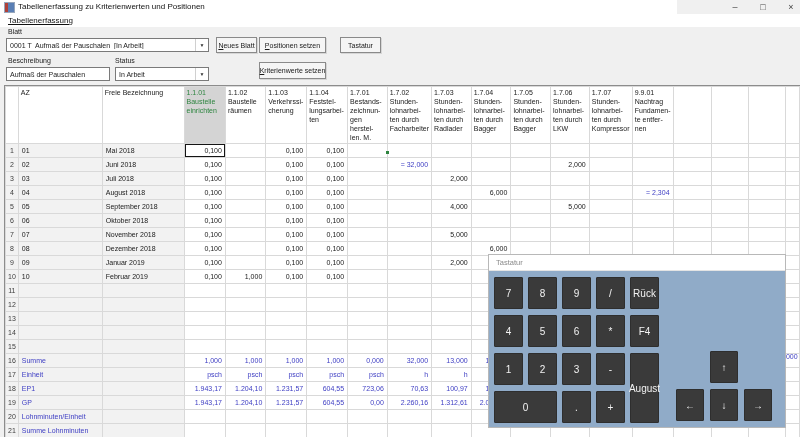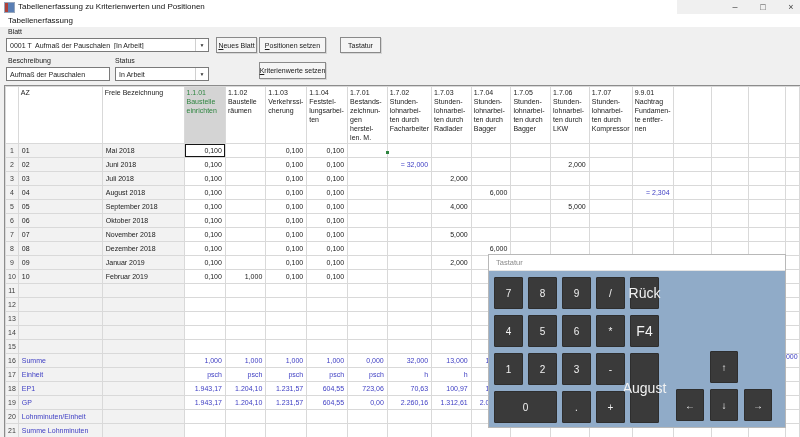--- a/index.html
+++ b/index.html
@@ -7,21 +7,21 @@
   .window { position:relative; width:800px; height:437px; background:#f0f0f0;
             font-family:"Liberation Sans",sans-serif; color:#1a1a1a; overflow:hidden; }
 
   
   .titlebar { position:absolute; left:0; top:0; width:677px; height:14px; background:#ffffff; }
   .appicon { position:absolute; left:5px; top:3px; width:9px; height:9px;
              background:linear-gradient(90deg,#b04038 0 3px,#5a7fb5 3px 100%); outline:1px solid #97a6bb; }
   .wtitle { position:absolute; left:18px; top:2px; font-size:8px; color:#111; white-space:nowrap; }
   .wc { position:absolute; top:0; width:18px; height:14px; text-align:center; font-size:9px; line-height:14px; color:#444; }
   .menubar { position:absolute; left:0; top:14px; width:800px; height:13px; background:#ffffff; }
-  .menuitem { position:absolute; left:5px; top:1px; font-size:8px; color:#111; padding:1px 3px; }
+  .menuitem { position:absolute; left:5px; top:1px; font-size:8px; color:#111; padding:1px 3px;text-decoration:underline; }
 
   
   .flabel { position:absolute; font-size:7px; color:#222; white-space:nowrap; }
   .combo, .input { position:absolute; background:#fff; border:1px solid #7a7a7a; font-size:7px; display:flex; align-items:center; }
   .combo .txt, .input .txt { flex:1; padding-left:3px; white-space:pre; overflow:hidden; }
   .combo .arrowbox { width:13px; align-self:stretch; display:flex; align-items:center; justify-content:center;
                      font-size:5px; color:#333; border-left:1px solid #d0d0d0; background:#fff; }
   .btn { position:absolute; background:#f5f5f5; border:1px solid #8a8a8a; box-shadow:1px 1px 0 #d6d6d6;
          font-size:7px; display:flex; align-items:center; justify-content:center; white-space:nowrap; }
   .ac { text-decoration:underline; }
@@ -53,21 +53,21 @@
               background:#90abc8; border:1px solid #b8b8b8; }
   .kp-title { height:16px; background:#fff; color:#8a8a8a; font-size:7.5px; line-height:16px;
               padding-left:7px; border-bottom:1px solid #e4e4e4; }
   .kp-body { position:relative; height:156px; }
   .keys { position:absolute; left:5px; top:6px; display:grid;
           grid-template-columns:repeat(5,29px); grid-template-rows:repeat(4,32px); column-gap:5px; row-gap:6px; }
   .arrowkeys { position:absolute; left:187px; top:80px; display:grid;
                grid-template-columns:repeat(3,28px); grid-template-rows:repeat(2,32px); column-gap:6px; row-gap:6px; }
   .key { background:#3a3a3a; border:1px solid #2e2e2e; border-radius:1px; color:#f2f2f2;
          display:flex; align-items:center; justify-content:center; font-size:10px; }
-  .key.ksmall { font-size:14px; }
+  .key.ksmall { font-size:10px; }
 </style>
 </head>
 <body>
 
 <div class="window">
 
   <div class="titlebar">
     <span class="appicon"></span>
     <span class="wtitle">Tabellenerfassung zu Kriterienwerten und Positionen</span>
     <span class="wc" style="left:726px;">–</span>

